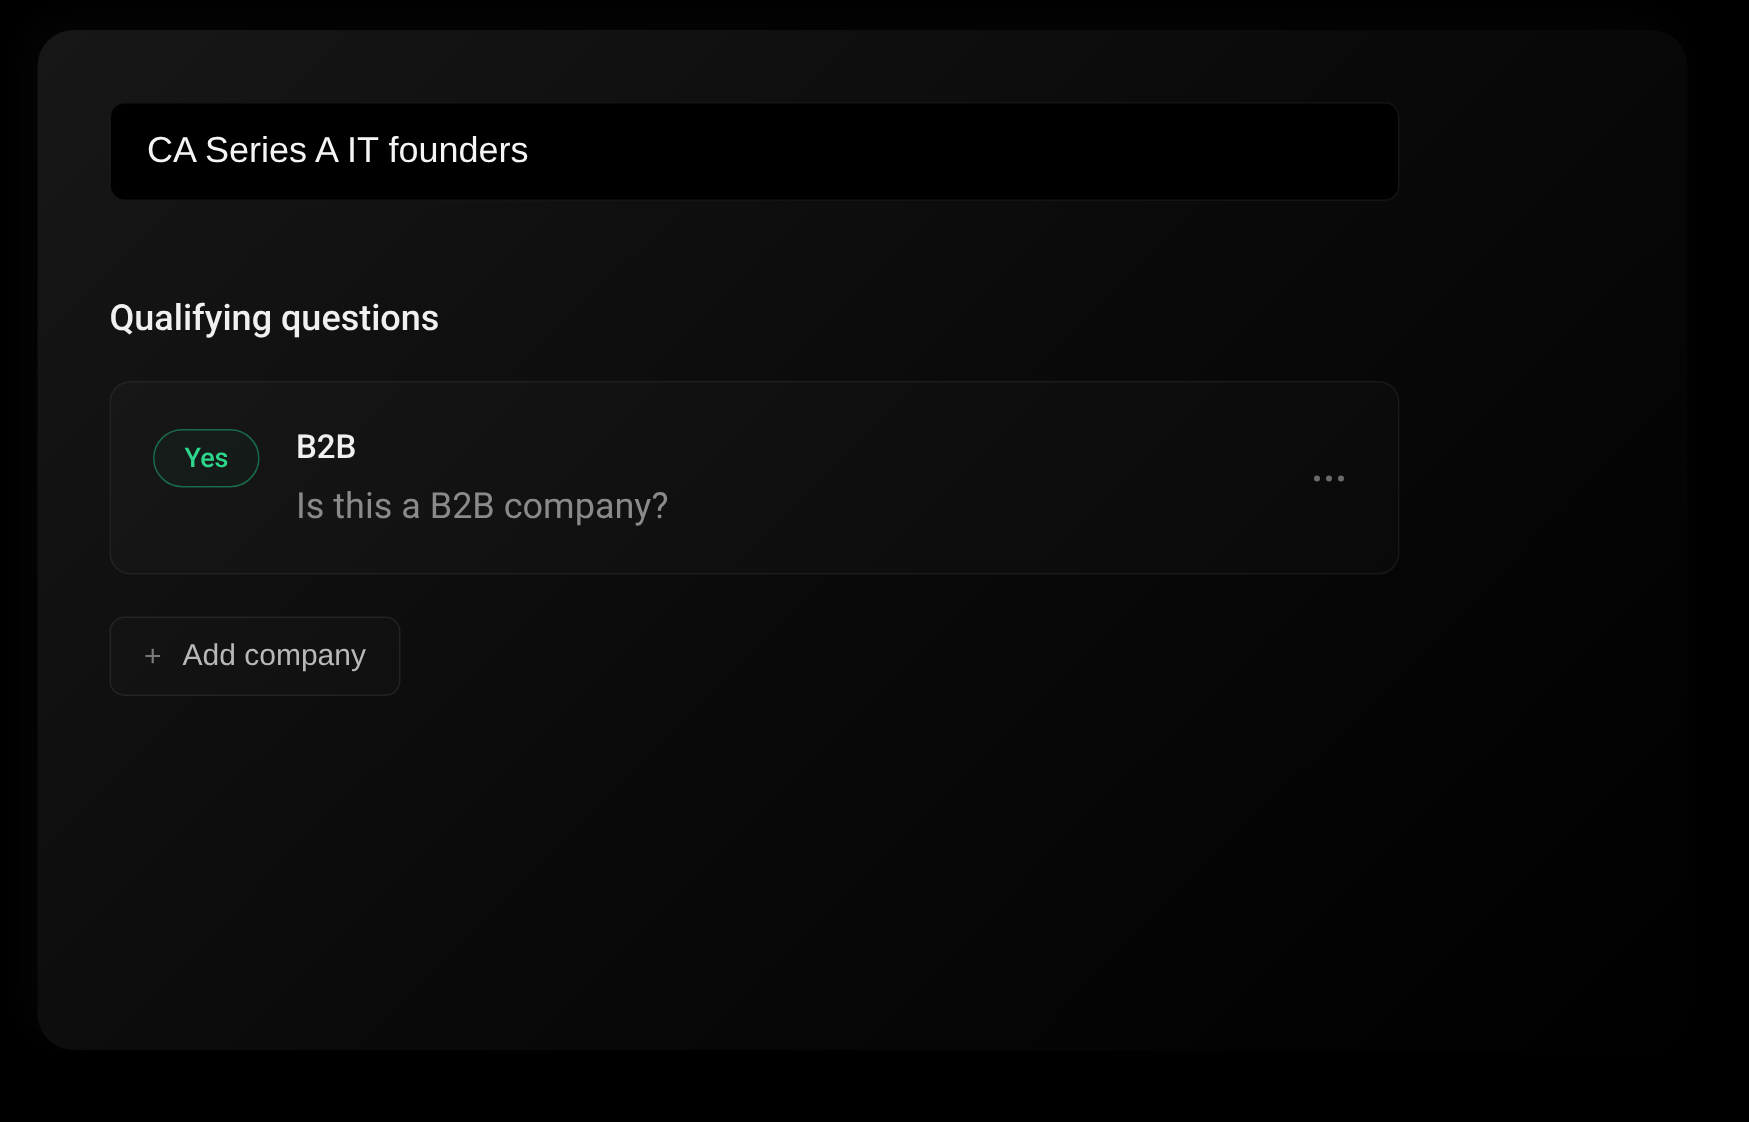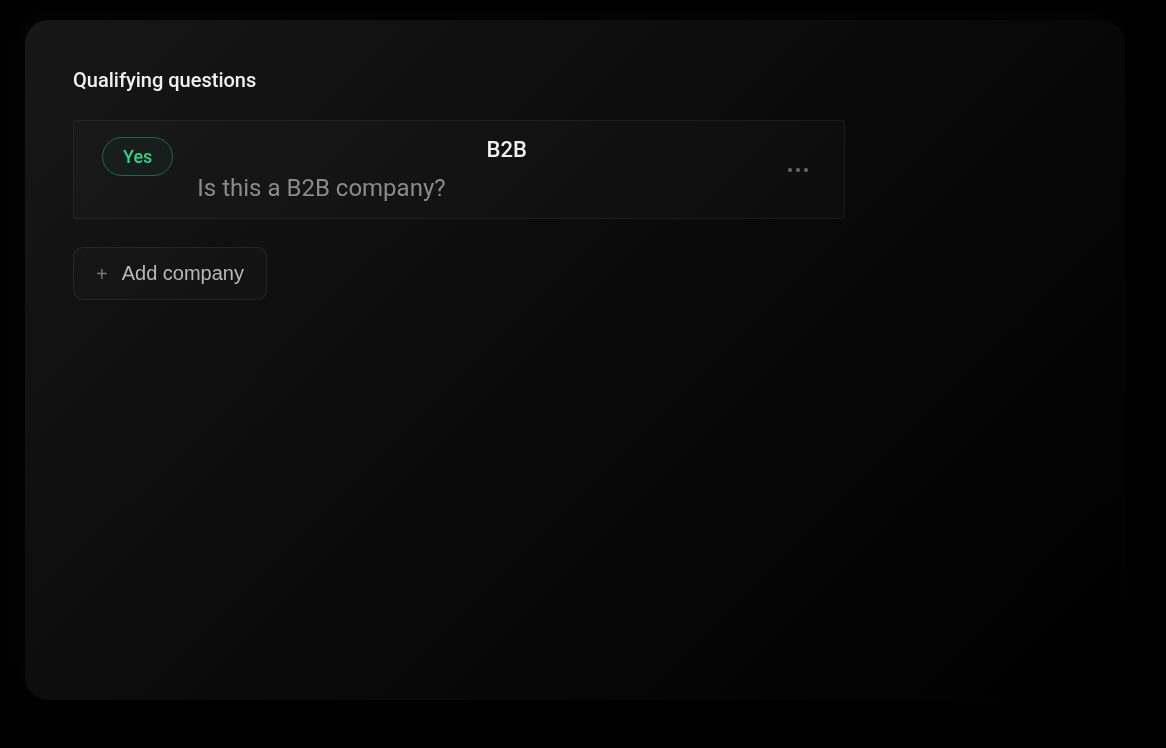--- a/index.html
+++ b/index.html
@@ -42,32 +42,33 @@
       background: #000000;
       border: 1px solid rgba(255,255,255,0.08);
       border-radius: 10px;
       padding: 0 24px;
       font-size: 24px;
       color: #f5f5f5;
       outline: none;
     }
     
     .section-label {
-      font-size: 20px;
+      font-size: 24px;
       font-weight: 500;
       color: #f0f0f0;
+      margin-top: 64px;
       margin-bottom: 28px;
     }
     
     .question-card {
-      width: 772px;
+      width: 860px;
       background: rgba(255,255,255,0.02);
       border: 1px solid rgba(255,255,255,0.06);
-      border-radius: 4px;
-      padding: 16px 28px;
+      border-radius: 14px;
+      padding: 31px 28px;
       display: flex;
       align-items: flex-start;
       gap: 24px;
       position: relative;
     }
     
     .yes-pill {
       display: inline-flex;
       align-items: center;
       justify-content: center;
@@ -85,21 +86,20 @@
       display: flex;
       flex-direction: column;
       gap: 12px;
       flex: 1;
     }
     
     .question-title {
       font-size: 22px;
       font-weight: 500;
       color: #f0f0f0;
-      text-align: center;
     }
     
     .question-description {
       font-size: 24px;
       color: #8a8a8a;
     }
     
     .more-button {
       position: absolute;
       right: 28px;
@@ -139,20 +139,21 @@
       font-weight: 300;
       line-height: 1;
     }
   </style>
 </head>
 <body>
 
 <div class="panel">
   
   
+  <input type="text" class="name-input" value="CA Series A IT founders" style="">
   
   <div class="section-label">Qualifying questions</div>
   
   <div class="question-card">
     <div class="yes-pill">Yes</div>
     <div class="question-content">
       <div class="question-title">B2B</div>
       <div class="question-description">Is this a B2B company?</div>
     </div>
     <div class="more-button">

